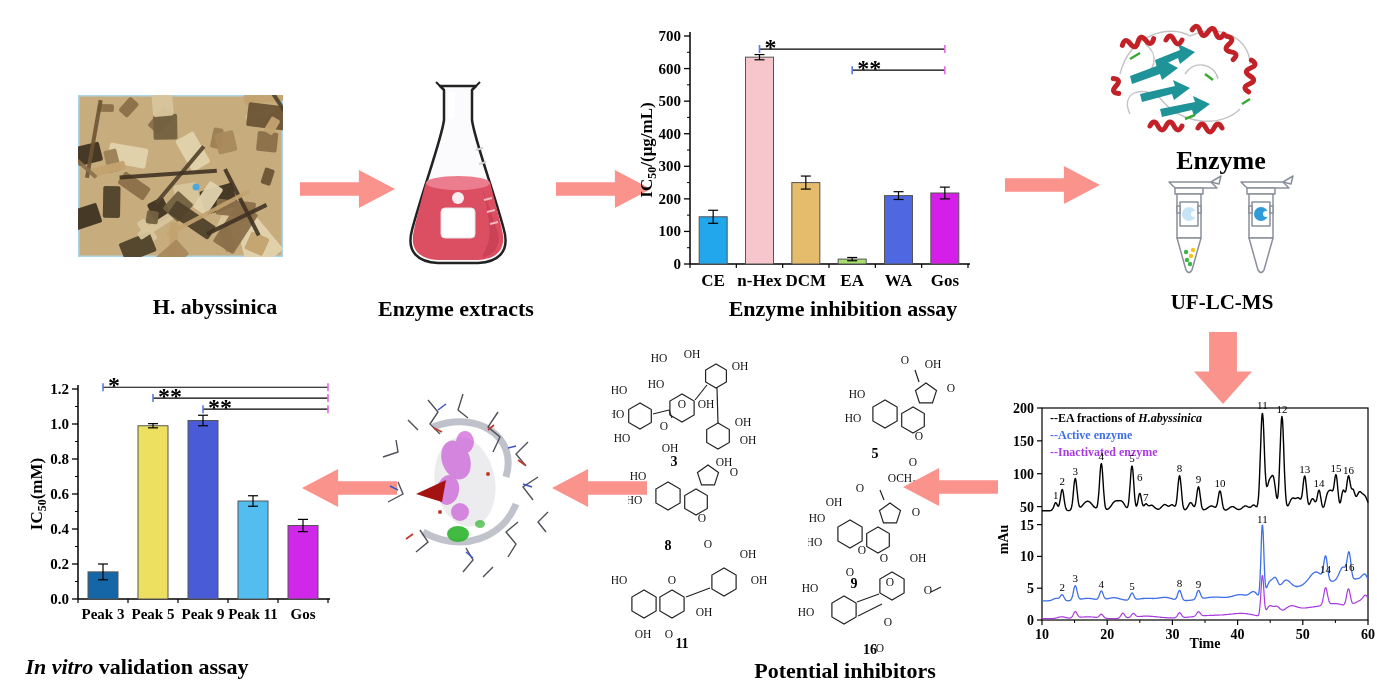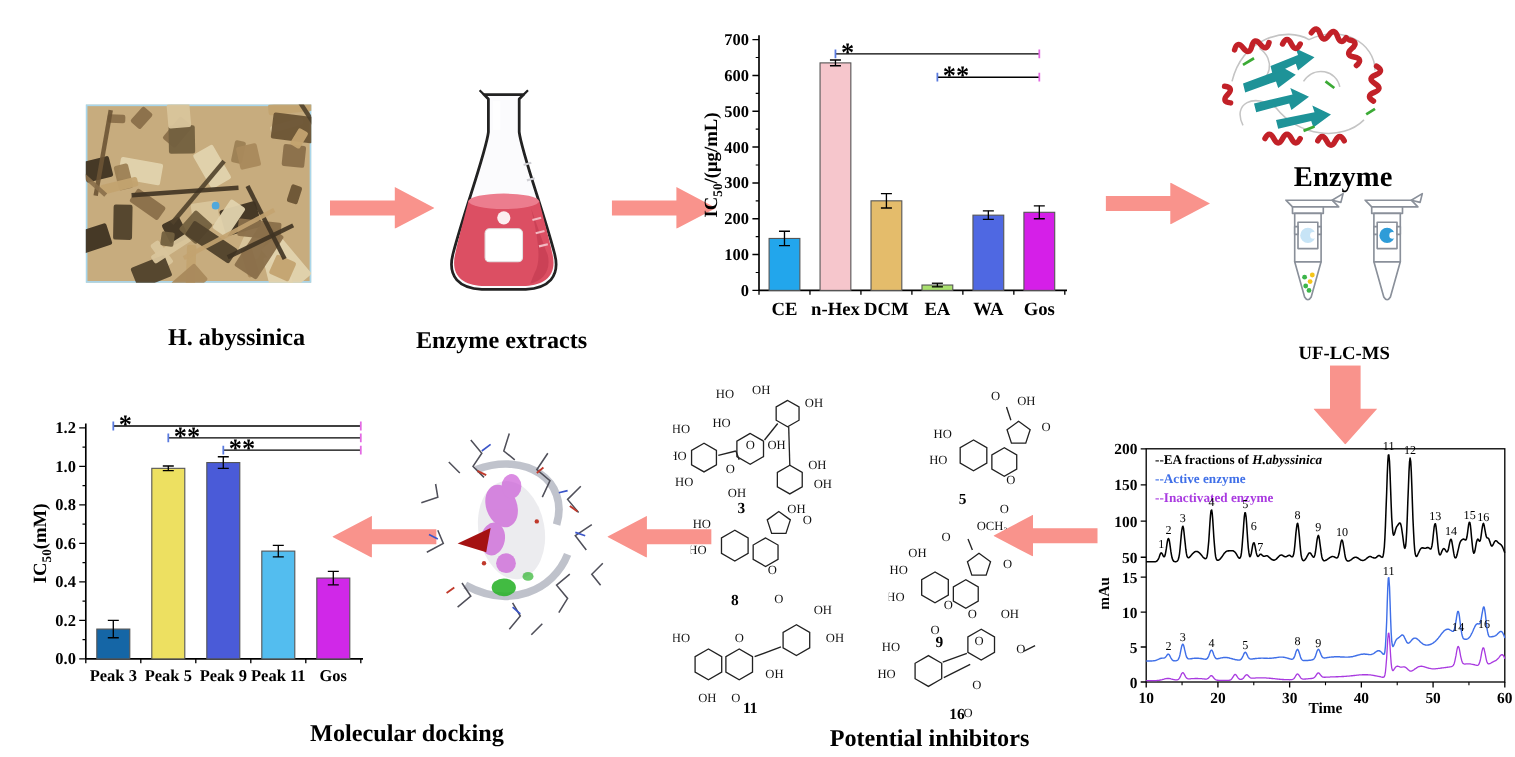--- a/index.html
+++ b/index.html
@@ -230,22 +230,23 @@
         <rect x="94" y="34" width="3" height="7"></rect>
           <rect x="115" y="34" width="3" height="7"></rect>
       </g>
       <circle cx="106" cy="42" r="7" fill="#2F9CD8"></circle>
         <circle cx="111" cy="42" r="3" fill="#FFF"></circle>
     </svg>
   </div>
 
   <div class="caption it" style="left:180px;top:294px;margin-left:35px;">H. abyssinica</div>
   <div class="caption" style="left:456px;top:296px;">Enzyme extracts</div>
+  <div class="caption" style="left:843px;top:296px;">Enzyme inhibition assay</div>
   <div class="caption" style="left:1221px;top:146px;font-size:26px;">Enzyme</div>
-  <div class="caption" style="left:1222px;top:311px;font-size:17px;">UF-LC-MS</div>
+  <div class="caption" style="left:1222px;top:290px;font-size:21px;">UF-LC-MS</div>
 
   <div class="arrow arrow-down" style="left:1194px;top:332px;width:58px;height:72px;"></div>
 
   <div class="abs" style="left:28px;top:375px;" id="chart2-mount"><svg width="310" height="272" viewBox="0 0 310 272">
         <line x1="50" y1="10" x2="50" y2="224" stroke="#000" stroke-width="1.5"></line>
         <line x1="50" y1="224" x2="302" y2="224" stroke="#000" stroke-width="1.5"></line>
         <line x1="44" y1="224" x2="50" y2="224" stroke="#000" stroke-width="1.3"></line>
         <text x="41" y="229" text-anchor="end" font-size="15" font-weight="bold">0.0</text>
         <line x1="47" y1="206.5" x2="50" y2="206.5" stroke="#000" stroke-width="1"></line>
         <line x1="44" y1="188.99999999999997" x2="50" y2="188.99999999999997" stroke="#000" stroke-width="1.3"></line>
@@ -525,16 +526,18 @@
         <text x="103.33200000000001" y="196.016" text-anchor="middle" font-size="11">4</text>
         <text x="133.976" y="197.924" text-anchor="middle" font-size="11">5</text>
         <text x="181.572" y="194.744" text-anchor="middle" font-size="11">8</text>
         <text x="200.48" y="196.016" text-anchor="middle" font-size="11">9</text>
         <text x="264.376" y="131.144" text-anchor="middle" font-size="11">11</text>
         <text x="327.62" y="181.38799999999998" text-anchor="middle" font-size="11">14</text>
         <text x="351.09200000000004" y="178.844" text-anchor="middle" font-size="11">16</text>
         <polyline points="44.0,226.7 44.5,226.7 45.0,226.7 45.6,226.7 46.1,226.7 46.6,226.7 47.1,226.7 47.7,226.7 48.2,226.7 48.7,226.7 49.2,226.7 49.7,226.7 50.3,226.7 50.8,226.7 51.3,226.7 51.8,226.7 52.3,226.7 52.9,226.7 53.4,226.7 53.9,226.6 54.4,226.6 55.0,226.6 55.5,226.5 56.0,226.4 56.5,226.3 57.0,226.2 57.6,226.1 58.1,226.0 58.6,225.9 59.1,225.7 59.6,225.6 60.2,225.4 60.7,225.2 61.2,225.1 61.7,225.0 62.3,224.9 62.8,224.8 63.3,224.8 63.8,224.8 64.3,224.8 64.9,224.8 65.4,224.9 65.9,225.0 66.4,225.2 67.0,225.3 67.5,225.4 68.0,225.6 68.5,225.7 69.0,225.8 69.6,225.9 70.1,226.0 70.6,226.1 71.1,226.1 71.6,226.1 72.2,226.0 72.7,225.9 73.2,225.6 73.7,225.2 74.3,224.5 74.8,223.6 75.3,222.5 75.8,221.3 76.3,220.3 76.9,219.7 77.4,219.5 77.9,219.8 78.4,220.6 78.9,221.5 79.5,222.6 80.0,223.5 80.5,224.2 81.0,224.7 81.6,225.0 82.1,225.1 82.6,225.2 83.1,225.2 83.6,225.1 84.2,225.1 84.7,225.0 85.2,225.0 85.7,225.0 86.2,224.9 86.8,224.9 87.3,224.9 87.8,224.9 88.3,224.8 88.9,224.8 89.4,224.8 89.9,224.8 90.4,224.8 90.9,224.8 91.5,224.9 92.0,224.9 92.5,224.9 93.0,224.9 93.6,225.0 94.1,225.0 94.6,225.0 95.1,225.1 95.6,225.1 96.2,225.2 96.7,225.2 97.2,225.3 97.7,225.3 98.2,225.4 98.8,225.3 99.3,225.2 99.8,225.0 100.3,224.7 100.9,224.2 101.4,223.6 101.9,223.1 102.4,222.5 102.9,222.2 103.5,222.2 104.0,222.5 104.5,223.0 105.0,223.7 105.5,224.4 106.1,225.0 106.6,225.5 107.1,225.9 107.6,226.1 108.2,226.3 108.7,226.4 109.2,226.4 109.7,226.5 110.2,226.5 110.8,226.5 111.3,226.5 111.8,226.5 112.3,226.5 112.9,226.6 113.4,226.6 113.9,226.6 114.4,226.6 114.9,226.6 115.5,226.6 116.0,226.6 116.5,226.6 117.0,226.5 117.5,226.5 118.1,226.5 118.6,226.5 119.1,226.5 119.6,226.4 120.2,226.3 120.7,226.1 121.2,225.7 121.7,225.2 122.2,224.5 122.8,223.7 123.3,222.8 123.8,222.0 124.3,221.4 124.8,221.1 125.4,221.3 125.9,221.8 126.4,222.6 126.9,223.4 127.5,224.2 128.0,224.8 128.5,225.2 129.0,225.5 129.5,225.6 130.1,225.6 130.6,225.5 131.1,225.4 131.6,225.1 132.2,224.7 132.7,224.1 133.2,223.4 133.7,222.7 134.2,222.1 134.8,221.6 135.3,221.4 135.8,221.5 136.3,221.8 136.8,222.4 137.4,223.0 137.9,223.5 138.4,223.9 138.9,224.2 139.5,224.4 140.0,224.5 140.5,224.5 141.0,224.5 141.5,224.5 142.1,224.5 142.6,224.4 143.1,224.4 143.6,224.3 144.1,224.3 144.7,224.3 145.2,224.2 145.7,224.2 146.2,224.2 146.8,224.2 147.3,224.2 147.8,224.2 148.3,224.2 148.8,224.2 149.4,224.2 149.9,224.2 150.4,224.2 150.9,224.2 151.4,224.2 152.0,224.3 152.5,224.3 153.0,224.3 153.5,224.4 154.1,224.4 154.6,224.4 155.1,224.5 155.6,224.5 156.1,224.6 156.7,224.6 157.2,224.7 157.7,224.7 158.2,224.8 158.8,224.8 159.3,224.9 159.8,224.9 160.3,225.0 160.8,225.0 161.4,225.1 161.9,225.1 162.4,225.2 162.9,225.3 163.4,225.3 164.0,225.4 164.5,225.4 165.0,225.5 165.5,225.5 166.1,225.6 166.6,225.6 167.1,225.6 167.6,225.7 168.1,225.7 168.7,225.7 169.2,225.8 169.7,225.8 170.2,225.8 170.7,225.9 171.3,225.9 171.8,225.9 172.3,225.9 172.8,225.9 173.4,225.9 173.9,225.9 174.4,226.0 174.9,225.9 175.4,225.9 176.0,225.9 176.5,225.8 177.0,225.7 177.5,225.5 178.1,225.1 178.6,224.6 179.1,223.9 179.6,223.0 180.1,222.1 180.7,221.3 181.2,220.8 181.7,220.7 182.2,221.0 182.7,221.6 183.3,222.4 183.8,223.2 184.3,224.0 184.8,224.6 185.4,225.0 185.9,225.2 186.4,225.3 186.9,225.4 187.4,225.4 188.0,225.3 188.5,225.3 189.0,225.3 189.5,225.2 190.0,225.2 190.6,225.1 191.1,225.1 191.6,225.0 192.1,225.0 192.7,224.9 193.2,224.9 193.7,224.8 194.2,224.8 194.7,224.7 195.3,224.6 195.8,224.5 196.3,224.2 196.8,223.9 197.4,223.4 197.9,222.8 198.4,222.0 198.9,221.2 199.4,220.5 200.0,219.9 200.5,219.7 201.0,219.9 201.5,220.3 202.0,221.0 202.6,221.7 203.1,222.3 203.6,222.9 204.1,223.3 204.7,223.5 205.2,223.6 205.7,223.7 206.2,223.7 206.7,223.7 207.3,223.6 207.8,223.6 208.3,223.6 208.8,223.6 209.3,223.5 209.9,223.5 210.4,223.5 210.9,223.5 211.4,223.4 212.0,223.4 212.5,223.4 213.0,223.4 213.5,223.4 214.0,223.3 214.6,223.3 215.1,223.3 215.6,223.3 216.1,223.3 216.6,223.2 217.2,223.2 217.7,223.2 218.2,223.2 218.7,223.2 219.3,223.1 219.8,223.1 220.3,223.1 220.8,223.1 221.3,223.1 221.9,223.0 222.4,223.0 222.9,223.0 223.4,223.0 224.0,222.9 224.5,222.9 225.0,222.9 225.5,222.8 226.0,222.8 226.6,222.7 227.1,222.7 227.6,222.6 228.1,222.6 228.6,222.6 229.2,222.5 229.7,222.5 230.2,222.4 230.7,222.3 231.3,222.3 231.8,222.2 232.3,222.2 232.8,222.1 233.3,222.1 233.9,222.0 234.4,222.0 234.9,221.9 235.4,221.8 235.9,221.8 236.5,221.7 237.0,221.7 237.5,221.6 238.0,221.6 238.6,221.6 239.1,221.5 239.6,221.5 240.1,221.5 240.6,221.4 241.2,221.4 241.7,221.4 242.2,221.4 242.7,221.4 243.3,221.4 243.8,221.4 244.3,221.4 244.8,221.4 245.3,221.4 245.9,221.5 246.4,221.5 246.9,221.5 247.4,221.6 247.9,221.6 248.5,221.7 249.0,221.8 249.5,221.8 250.0,221.9 250.6,222.0 251.1,222.1 251.6,222.2 252.1,222.3 252.6,222.4 253.2,222.5 253.7,222.6 254.2,222.7 254.7,222.8 255.2,222.9 255.8,223.0 256.3,223.1 256.8,223.2 257.3,223.4 257.9,223.5 258.4,223.6 258.9,223.7 259.4,223.7 259.9,223.6 260.5,223.0 261.0,221.6 261.5,218.7 262.0,213.5 262.6,206.1 263.1,197.3 263.6,189.0 264.1,183.9 264.6,183.6 265.2,188.2 265.7,195.9 266.2,204.1 266.7,210.8 267.2,215.1 267.8,217.2 268.3,217.7 268.8,217.3 269.3,216.5 269.9,215.7 270.4,214.9 270.9,214.3 271.4,213.9 271.9,213.7 272.5,213.6 273.0,213.7 273.5,213.9 274.0,214.1 274.5,214.3 275.1,214.4 275.6,214.5 276.1,214.5 276.6,214.4 277.2,214.3 277.7,214.2 278.2,214.2 278.7,214.2 279.2,214.4 279.8,214.7 280.3,215.1 280.8,215.5 281.3,216.0 281.8,216.5 282.4,217.0 282.9,217.4 283.4,217.8 283.9,218.0 284.5,218.1 285.0,218.1 285.5,217.9 286.0,217.7 286.5,217.4 287.1,217.1 287.6,216.7 288.1,216.3 288.6,215.9 289.2,215.6 289.7,215.2 290.2,214.9 290.7,214.6 291.2,214.3 291.8,214.1 292.3,214.0 292.8,213.8 293.3,213.8 293.8,213.7 294.4,213.7 294.9,213.8 295.4,213.8 295.9,214.0 296.5,214.1 297.0,214.2 297.5,214.4 298.0,214.6 298.5,214.7 299.1,214.9 299.6,215.1 300.1,215.2 300.6,215.4 301.1,215.5 301.7,215.6 302.2,215.7 302.7,215.8 303.2,215.9 303.8,216.0 304.3,216.0 304.8,216.0 305.3,216.0 305.8,216.0 306.4,216.0 306.9,216.0 307.4,215.9 307.9,215.9 308.5,215.8 309.0,215.8 309.5,215.7 310.0,215.6 310.5,215.6 311.1,215.5 311.6,215.4 312.1,215.3 312.6,215.3 313.1,215.2 313.7,215.1 314.2,215.1 314.7,215.0 315.2,214.9 315.8,214.9 316.3,214.8 316.8,214.7 317.3,214.7 317.8,214.6 318.4,214.5 318.9,214.4 319.4,214.4 319.9,214.3 320.4,214.2 321.0,214.1 321.5,214.0 322.0,213.8 322.5,213.5 323.1,213.0 323.6,212.2 324.1,210.9 324.6,209.0 325.1,206.5 325.7,203.6 326.2,200.5 326.7,197.9 327.2,196.1 327.8,195.7 328.3,196.6 328.8,198.6 329.3,201.3 329.8,204.2 330.4,206.7 330.9,208.7 331.4,210.1 331.9,210.9 332.4,211.4 333.0,211.6 333.5,211.7 334.0,211.7 334.5,211.6 335.1,211.6 335.6,211.6 336.1,211.6 336.6,211.5 337.1,211.6 337.7,211.6 338.2,211.6 338.7,211.6 339.2,211.7 339.7,211.8 340.3,211.9 340.8,212.0 341.3,212.1 341.8,212.2 342.4,212.3 342.9,212.5 343.4,212.6 343.9,212.7 344.4,212.8 345.0,212.9 345.5,212.8 346.0,212.5 346.5,211.8 347.0,210.6 347.6,208.7 348.1,206.3 348.6,203.5 349.1,200.6 349.7,198.3 350.2,196.9 350.7,196.9 351.2,198.1 351.7,200.4 352.3,203.1 352.8,205.8 353.3,208.1 353.8,209.8 354.4,210.9 354.9,211.4 355.4,211.5 355.9,211.4 356.4,211.2 357.0,211.0 357.5,210.7 358.0,210.4 358.5,210.1 359.0,209.8 359.6,209.6 360.1,209.3 360.6,209.1 361.1,208.8 361.7,208.6 362.2,208.2 362.7,207.8 363.2,207.4 363.7,206.8 364.3,206.2 364.8,205.6 365.3,204.9 365.8,204.2 366.3,203.7 366.9,203.3 367.4,203.1 367.9,203.2 368.4,203.7 369.0,204.4 369.5,205.5 370.0,206.9" fill="none" stroke="#A93AE0" stroke-width="1.2" stroke-linejoin="round"></polyline>
       </svg></div>
 
-  <div class="caption" style="left:370px;top:654px;">Molecular docking</div>
+  <div class="caption" style="left:137px;top:654px;">
+    <span class="it">In vitro</span><span> validation assay</span>
+  </div>
   <div class="caption" style="left:797px;top:658px;margin-left:48px;">Potential inhibitors</div>
 
 </div>
 
 </body></html>

